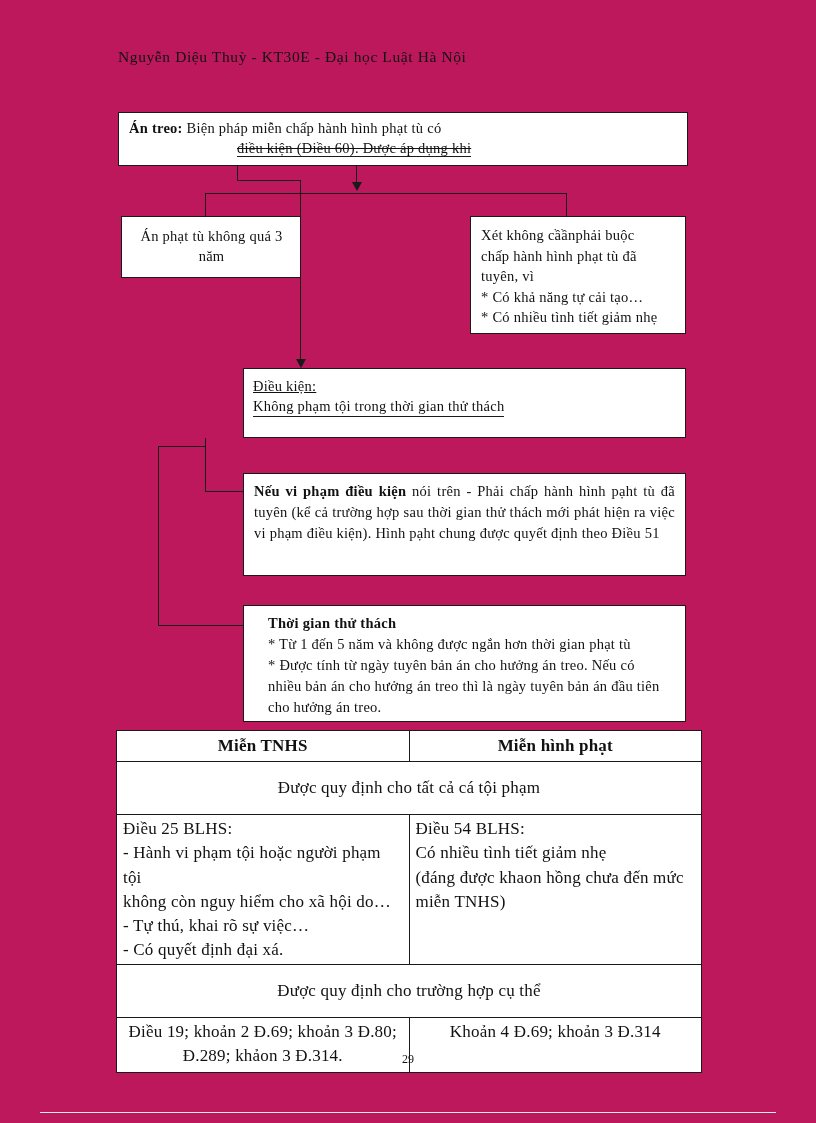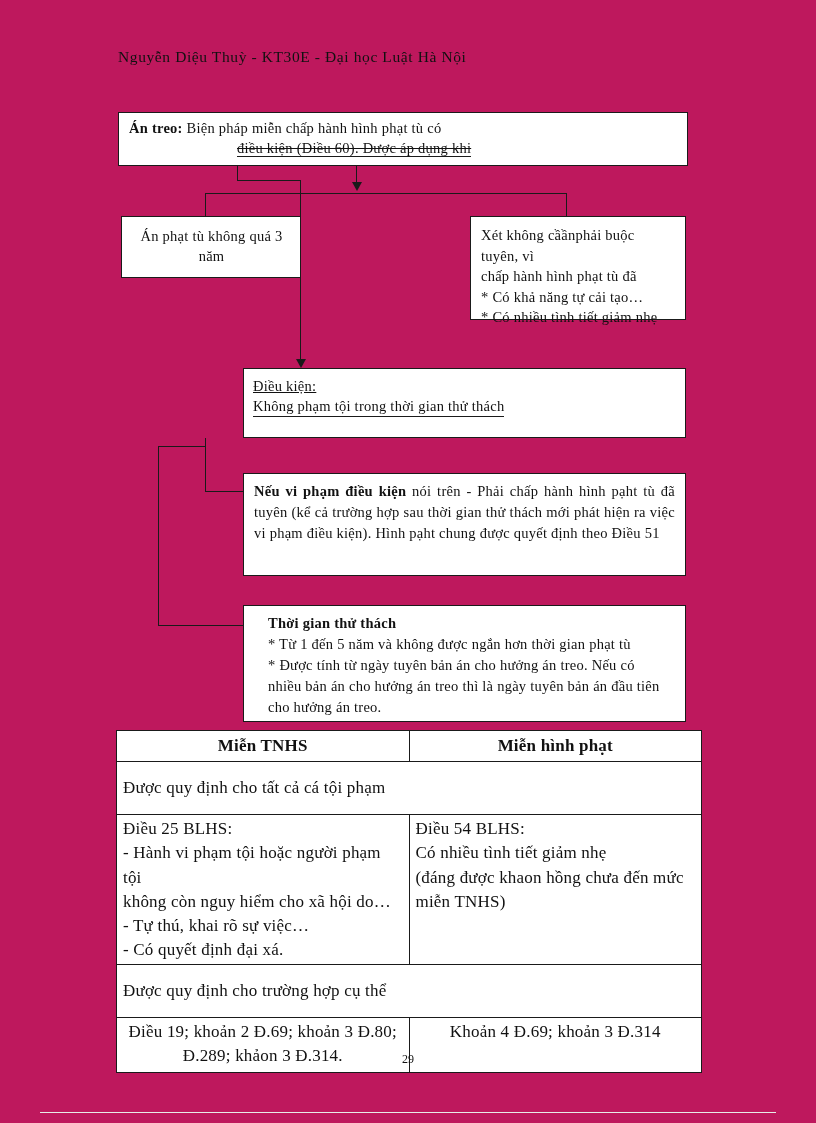--- a/index.html
+++ b/index.html
@@ -61,21 +61,21 @@
 
   
   #box-sentence {
     left: 121px; top: 216px; width: 180px; height: 62px;
     text-align: center;
     padding-top: 9px;
   }
 
   
   #box-reasons {
-    left: 470px; top: 216px; width: 216px; height: 104px;
+    left: 470px; top: 216px; width: 216px; height: 118px;
     padding: 8px 8px 6px 10px;
     line-height: 1.42;
   }
 
   
   #box-condition {
     left: 243px; top: 368px; width: 443px; height: 70px;
     padding: 7px 9px;
   }
   #box-condition .cond-underline {
@@ -129,21 +129,21 @@
     vertical-align: top;
     font-weight: normal;
     line-height: 1.42;
   }
   #comp-table th {
     text-align: center;
     font-weight: bold;
     padding: 3px 6px;
   }
   #comp-table td.span-row {
-    text-align: left;
+    text-align: center;
     padding: 14px 6px;
   }
   #comp-table td.body-cell { height: 100px; }
   #comp-table td.ref-cell { text-align: center; padding-bottom: 4px; }
   #comp-table ul { margin: 0; padding: 0; list-style: none; }
   #comp-table li { margin: 0; }
 
   
   .page-number {
     position: absolute;
@@ -198,22 +198,22 @@
     <p class="l2"><span class="strike-u">điều kiện  (Điều  60).  Được áp dụng khi</span></p>
   </div>
 
   <div class="fbox" id="box-sentence">
     <p>Án phạt tù không  quá 3</p>
     <p>năm</p>
   </div>
 
   <div class="fbox" id="box-reasons">
     <p>Xét không  cầầnphải  buộc</p>
+    <p>chấp  hành  hình  phạt  tù  đã</p>
     <p>tuyên,  vì</p>
-    <p>chấp  hành  hình  phạt  tù  đã</p>
     <p>* Có khả năng  tự  cải tạo…</p>
     <p>* Có nhiều  tình  tiết  giảm  nhẹ</p>
   </div>
 
   <div class="fbox" id="box-condition">
     <p><span class="u">Điều  kiện:</span></p>
     <p><span class="cond-underline">Không  phạm  tội  trong  thời  gian  thử thách</span></p>
   </div>
 
   <div class="fbox just" id="box-violation">

